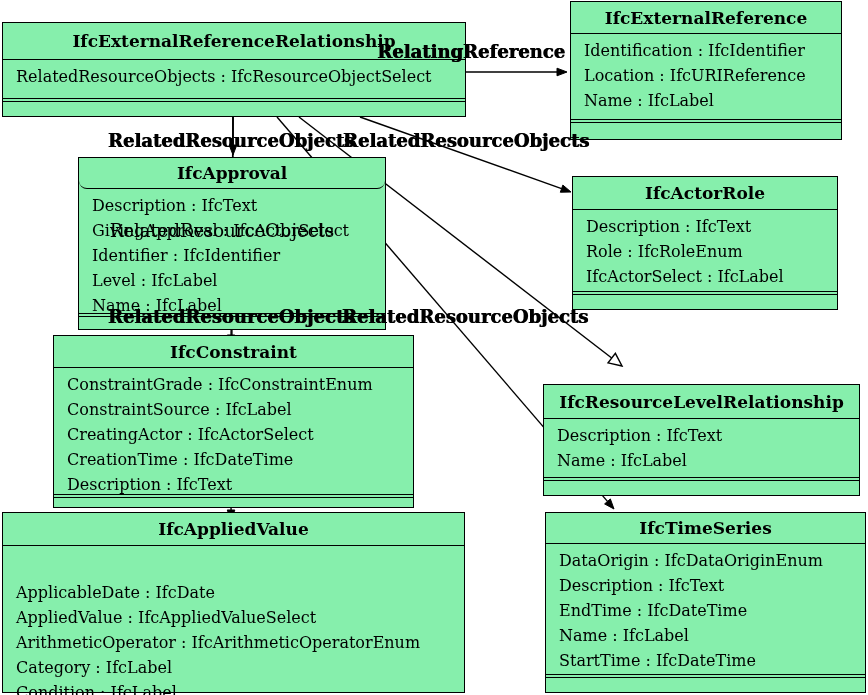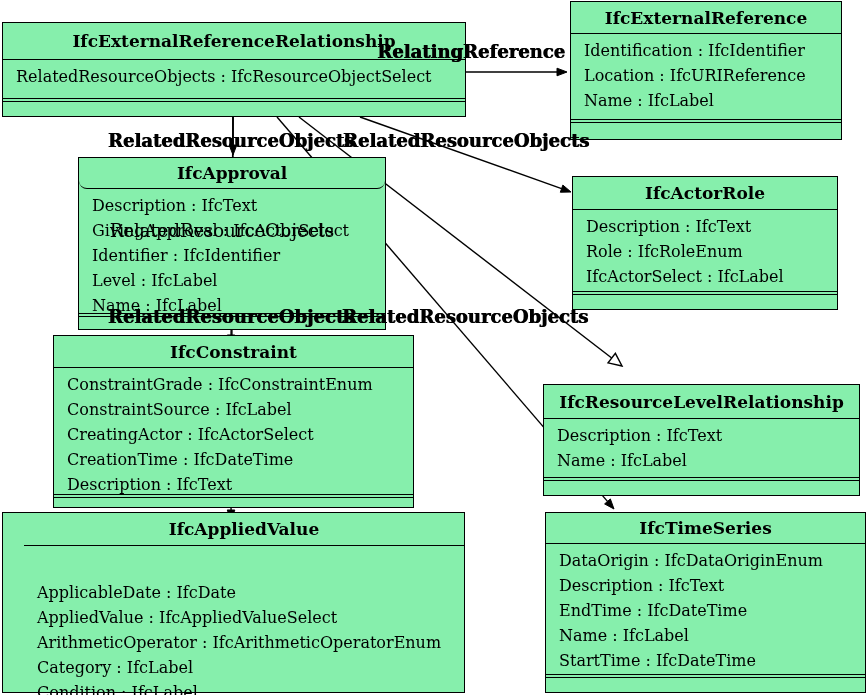--- a/index.html
+++ b/index.html
@@ -88,21 +88,21 @@
       <div class="dsep"></div>
     </div>
     <div class="node" style="left: 543px; top: 368px; width: 317px; height: 112px; margin-top: 16px;">
       <div class="ntitle" style="height: 34px;">IfcResourceLevelRelationship</div>
       <div class="nattrs" style="height: 58px;">
         <div class="attr">Description : IfcText</div>
         <div class="attr">Name : IfcLabel</div>
       </div>
       <div class="dsep"></div>
     </div>
-    <div class="node" style="left: 2px; top: 512px; width: 463px; height: 181px; padding-left: 21px;">
+    <div class="node" style="left: 2px; top: 512px; width: 463px; height: 181px;">
       <div class="ntitle" style="height: 33px;">IfcAppliedValue</div>
       <div class="nattrs" style="height: 128px; margin-top: 30px;">
         <div class="attr">ApplicableDate : IfcDate</div>
         <div class="attr">AppliedValue : IfcAppliedValueSelect</div>
         <div class="attr">ArithmeticOperator : IfcArithmeticOperatorEnum</div>
         <div class="attr">Category : IfcLabel</div>
         <div class="attr">Condition : IfcLabel</div>
       </div>
       <div class="dsep"></div>
     </div>

